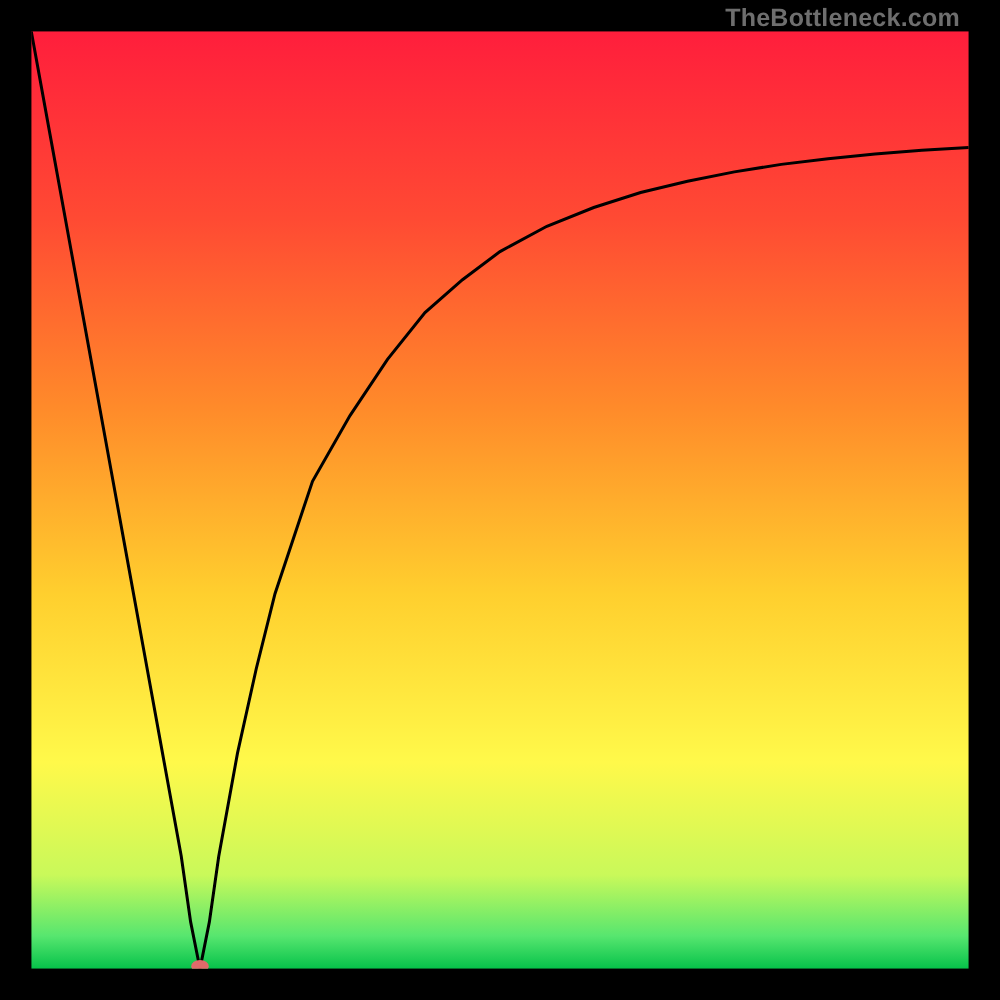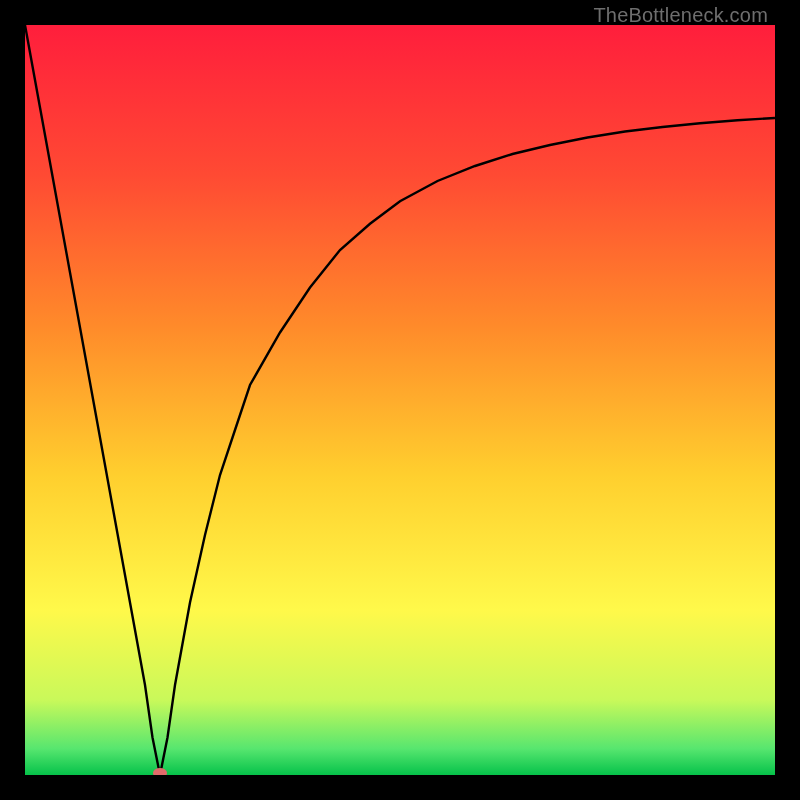--- a/index.html
+++ b/index.html
@@ -24,21 +24,21 @@
     top: 0;
     width: 750px;
     height: 750px;
   }
   .watermark {
     position: absolute;
     top: 4px;
     right: 32px;
     font-family: Arial, Helvetica, sans-serif;
     font-size: 20px;
-    font-weight: 400;
+    font-weight: 700;
     color: #6e6e6e;
     letter-spacing: 0.2px;
   }
 </style>
 </head>
 <body>
 
 <div class="frame">
   <svg class="plot" viewBox="0 0 750 750">
     <defs>

